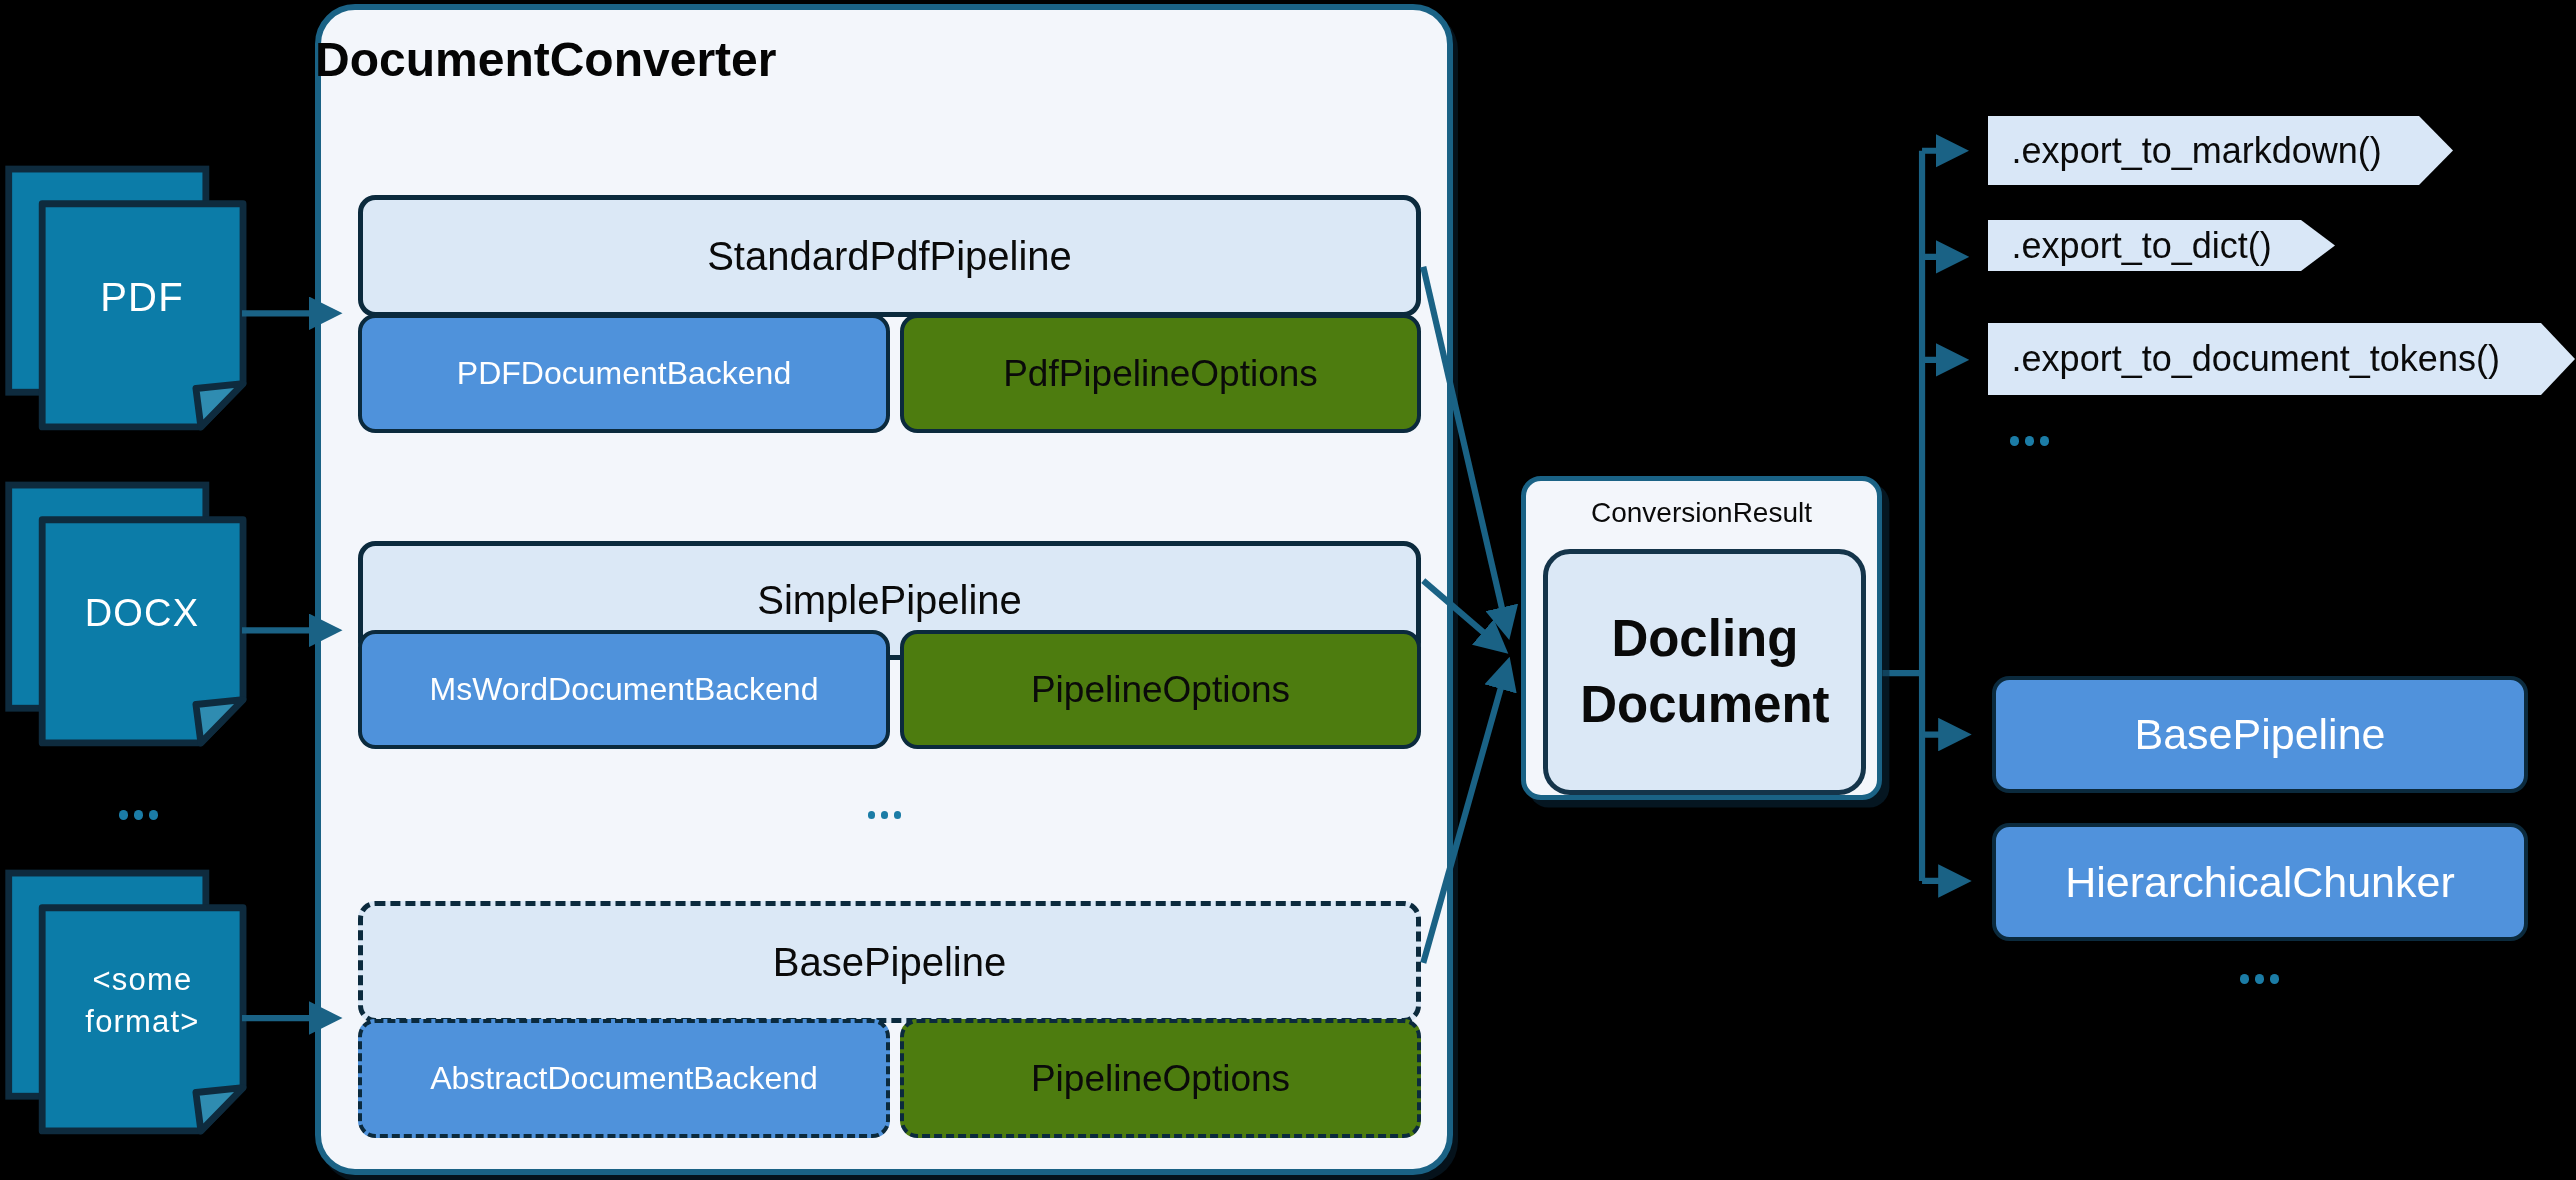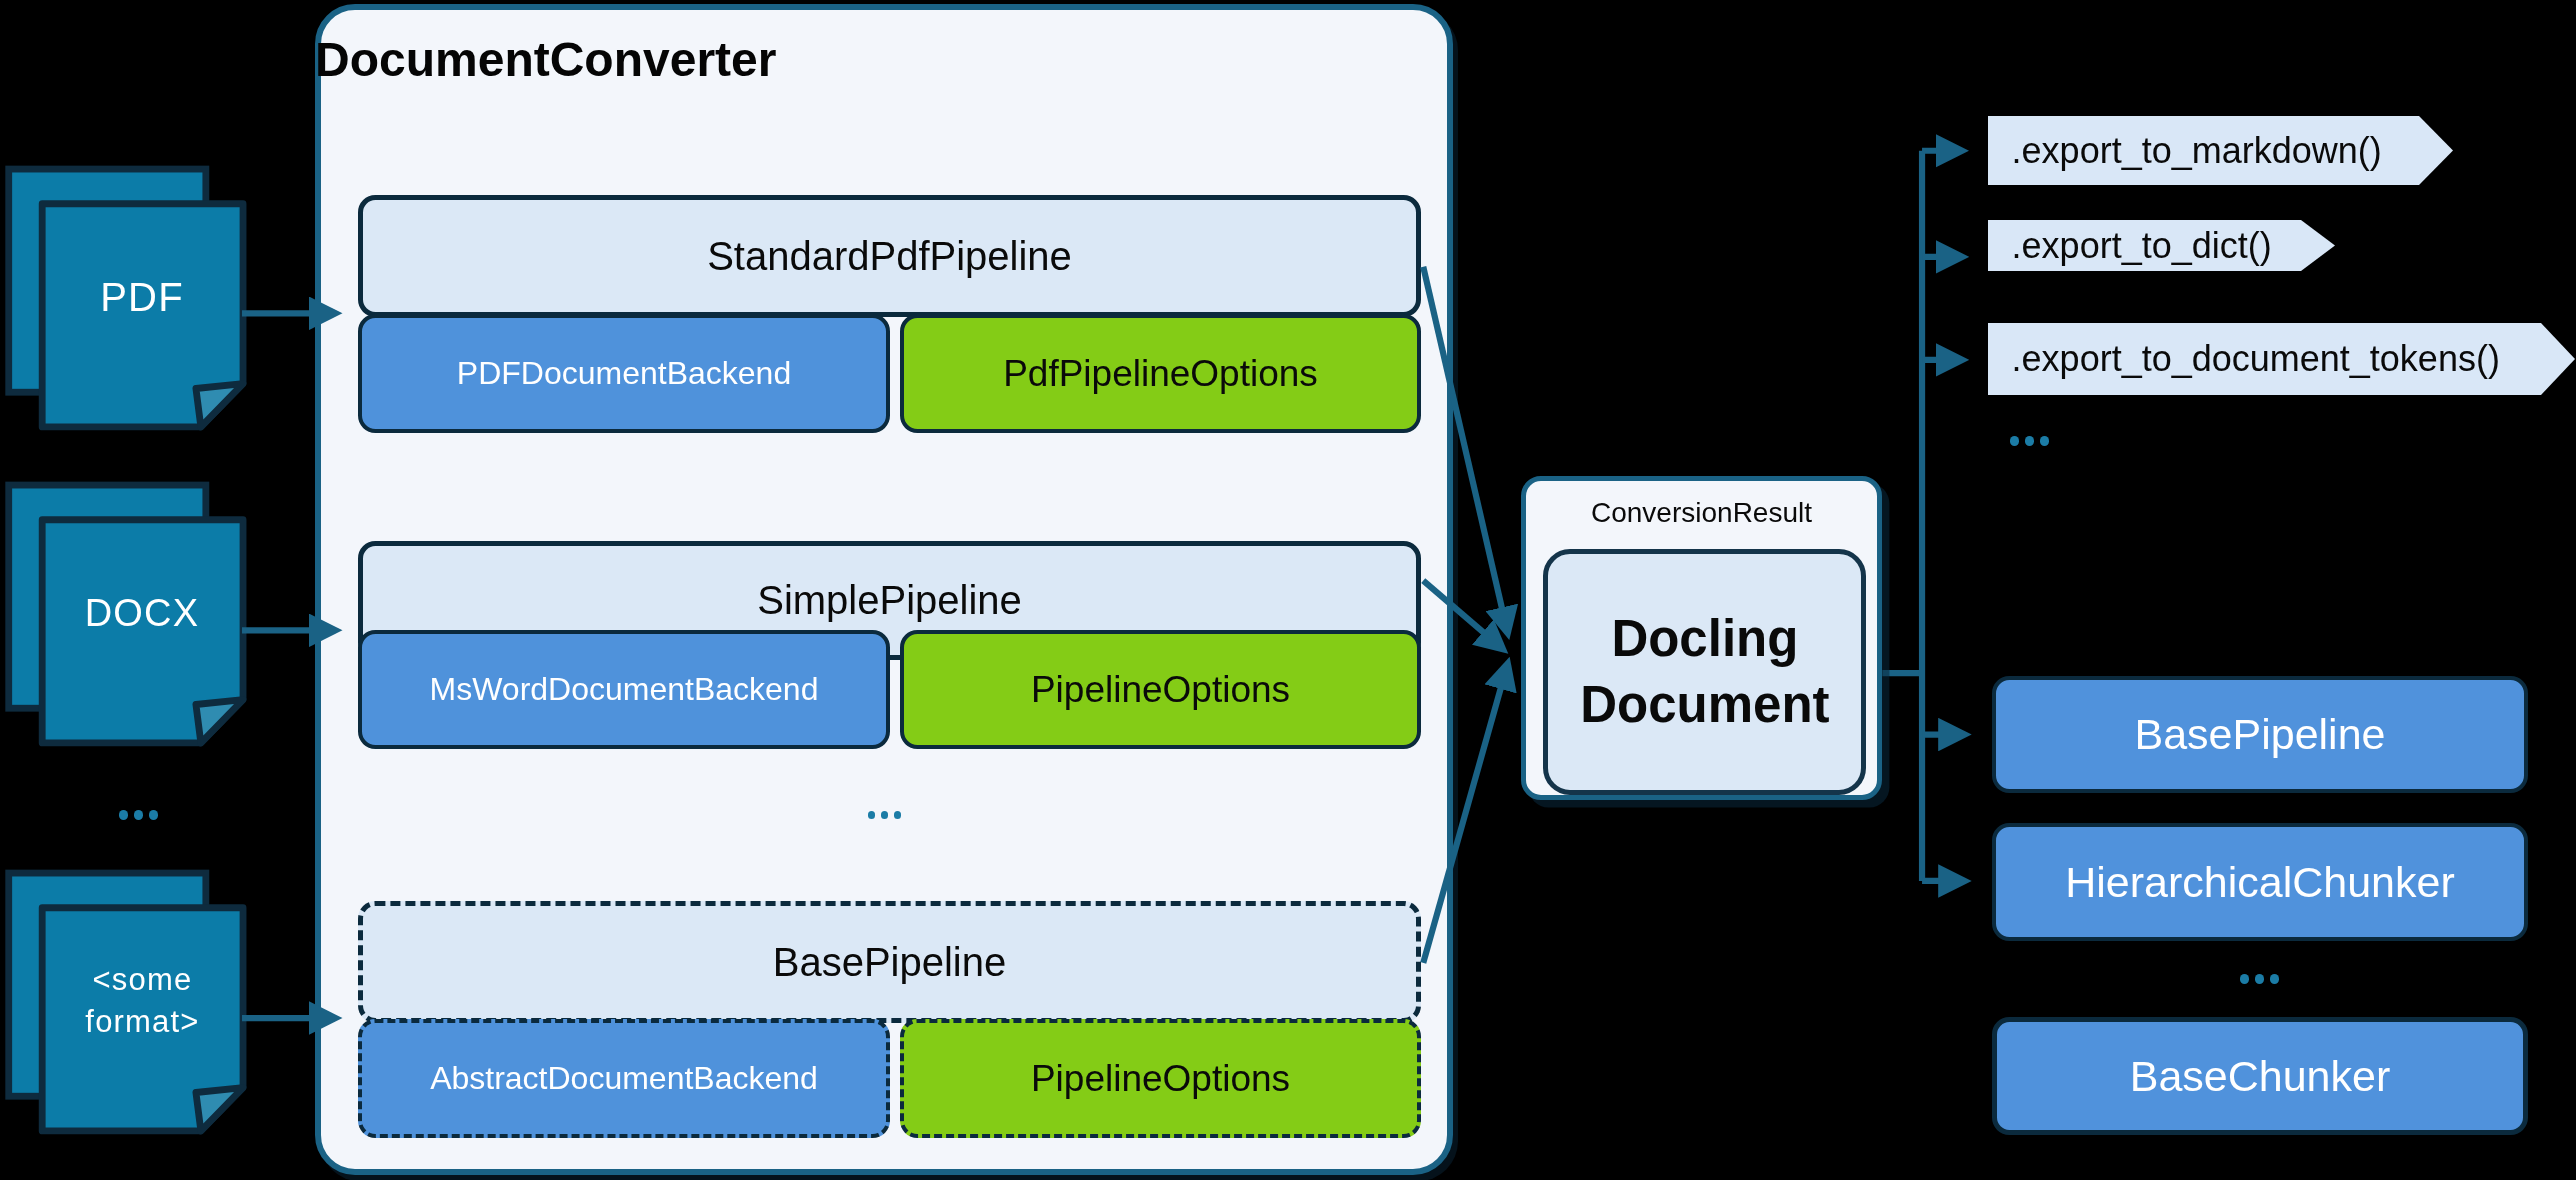--- a/index.html
+++ b/index.html
@@ -10,21 +10,21 @@
 
   
   .panel{background:#F3F6FB;border:6.2px solid #1A6285;border-radius:40px;
          box-shadow:5px 6.2px 0 rgba(9,33,50,.55);}
   .panel-title{font-size:48px;font-weight:bold;color:#050505;text-align:left;}
 
   
   .box{border-radius:17.4px;box-sizing:border-box;display:flex;align-items:center;justify-content:center;text-align:center;}
   .box-light{background:#DBE8F6;border:5px solid #0B2A3D;color:#0a0a0a;font-size:40px;}
   .box-backend{background:#4F92DB;border:4.3px solid #0B2A3D;color:#ffffff;font-size:32px;}
-  .box-options{background:#84cc16;border:4.3px solid #0B2A3D;color:#0a0a0a;font-size:37px;}
+  .box-options{background:#4d7c0f;border:4.3px solid #0B2A3D;color:#0a0a0a;font-size:37px;}
   .dashed{border-style:dashed;}
 
   
   .doc-label{color:#fff;text-align:center;letter-spacing:1.2px;}
 
   
   .result-box{background:#F3F6FB;border:5.6px solid #1A6285;border-radius:20px;
               box-shadow:7.4px 7.4px 0 rgba(10,40,60,.55);}
   .result-label{font-size:28px;color:#0a0a0a;text-align:center;}
   .docling-box{background:#DBE8F6;border:5.6px solid #14344A;border-radius:27px;
@@ -170,18 +170,15 @@
     <span>BasePipeline</span>
   </div>
   <div class="abs chunker" style="left:1992px;top:823px;width:536px;height:118px;">
     <span>HierarchicalChunker</span>
   </div>
   <div class="abs dots" style="left:2239px;top:974px;width:41px;height:10px;">
     <span class="dot"></span>
       <span class="dot"></span>
       <span class="dot"></span>
   </div>
-  <div class="abs chunker dashed" style="left:1992px;top:1017px;width:536px;height:118px;border-width:5px;">
-    <span>BaseChunker</span>
-  </div>
 
 </div>
 
 
 </body></html>

